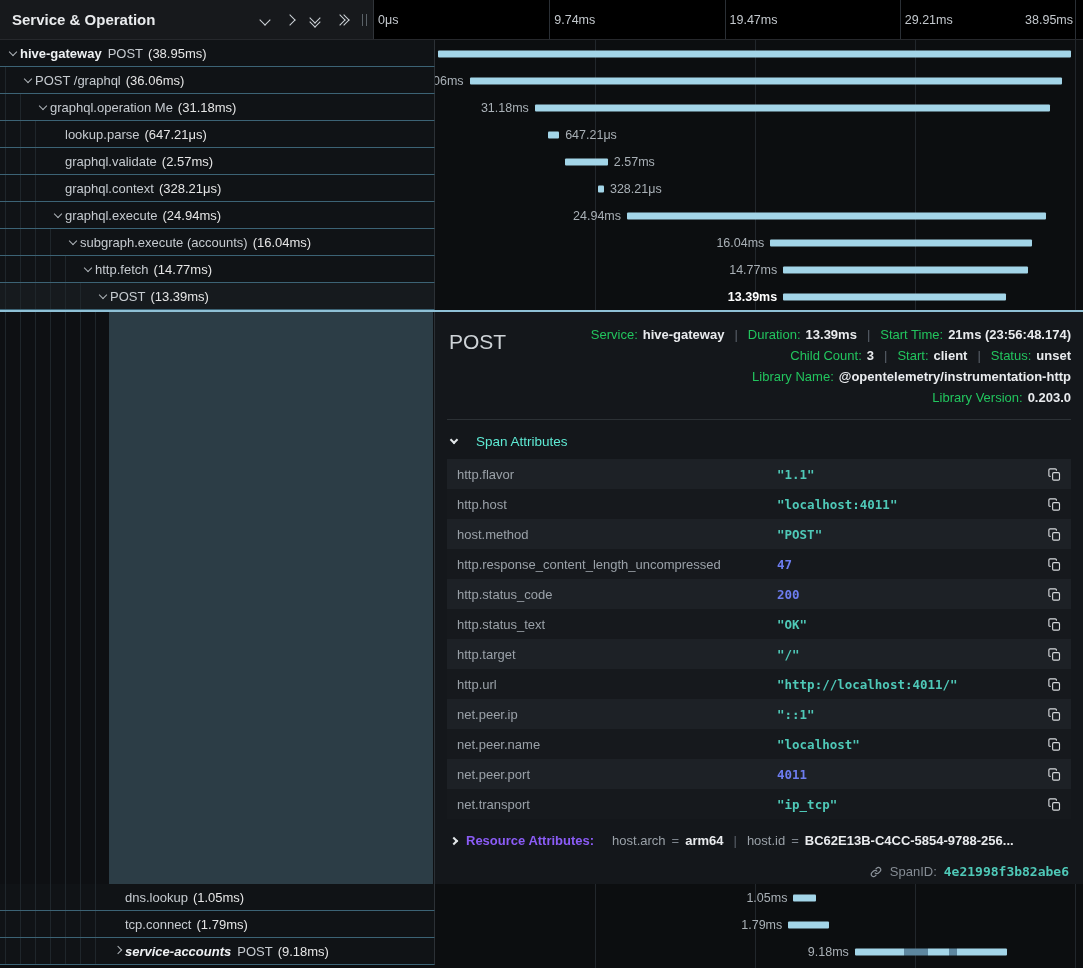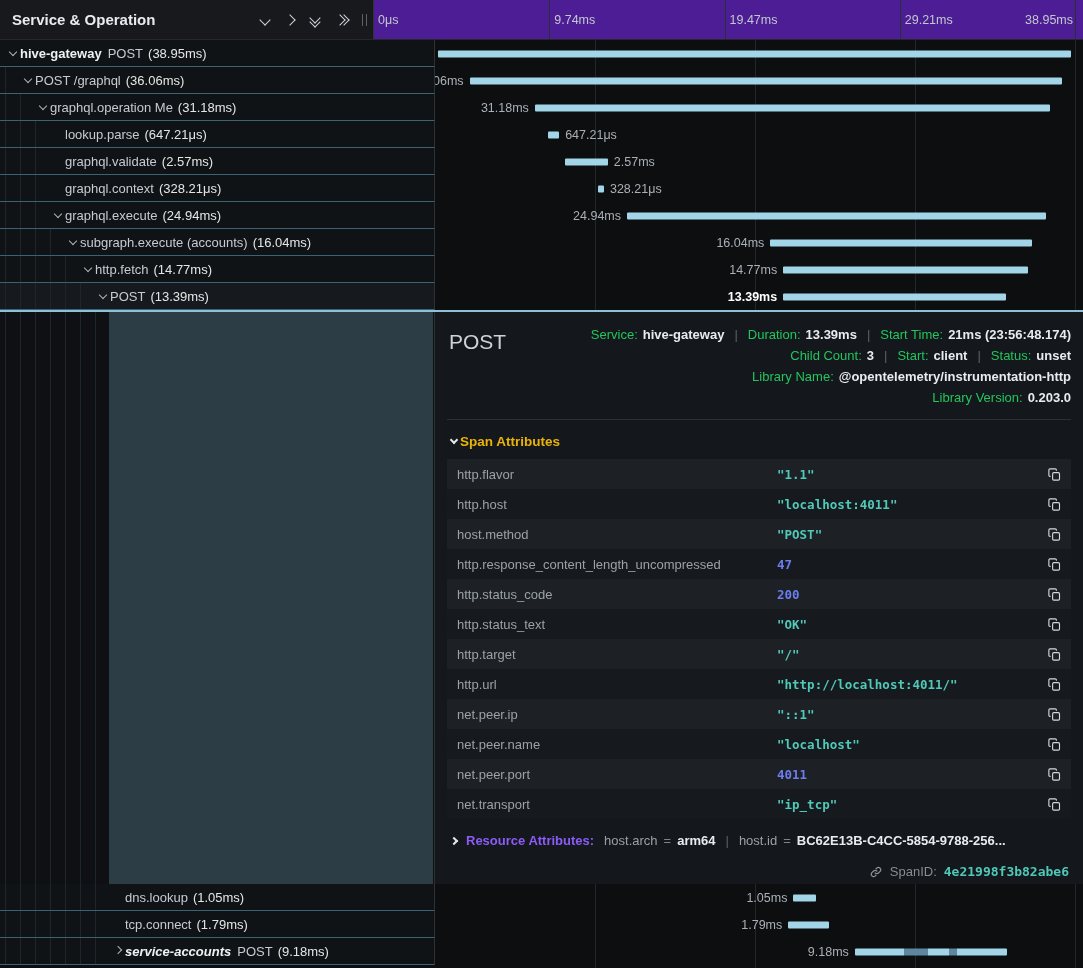--- a/index.html
+++ b/index.html
@@ -12,21 +12,21 @@
   
   .topbar{height:40px;display:flex;background:#17191c;border-bottom:1px solid #26282c;}
   .topbar-left{width:374px;flex:none;display:flex;align-items:center;padding:0 6px 0 12px;border-right:1px solid #303439;position:relative;}
   .tp-title{font-size:15px;font-weight:700;color:#e9ebed;white-space:nowrap;}
   .head-icons{margin-left:auto;display:flex;align-items:center;gap:17px;margin-right:14px;}
   .icon-btn{display:inline-flex;align-items:center;justify-content:center;cursor:pointer;}
   .dbl-v{flex-direction:column;}
   .dbl-v .chev:nth-child(2){margin-top:-4px;}
   .dbl-h .chev:nth-child(2){margin-left:-4px;}
   .resizer{width:1px;height:12px;background:#5a6167;box-shadow:4px 0 0 #5a6167;margin-right:4px;cursor:col-resize;}
-  .ruler{flex:1;position:relative;background:#4c1d95;text-decoration:underline;}
+  .ruler{flex:1;position:relative;background:#000000;text-decoration:underline;}
   .ruler .track{position:absolute;left:0;right:8px;top:0;bottom:0;}
   .ruler-line{position:absolute;top:0;bottom:0;width:1px;background:#2a2f35;}
   .tick-label{position:absolute;top:50%;transform:translateY(-50%);font-size:12.5px;color:#c3c8cd;white-space:nowrap;}
   
   .chev{width:6px;height:6px;border-right:1.5px solid #aeb4b9;border-bottom:1.5px solid #aeb4b9;display:inline-block;}
   .chev.down{transform:rotate(45deg);}
   .chev.right{transform:rotate(-45deg);}
   .chev.big{width:8px;height:8px;border-width:1.8px;border-color:#ced3d8;}
   .chev.small{border-width:2px;border-color:#e2e6e9;}
   
@@ -64,37 +64,37 @@
   .indent-block{position:absolute;left:109px;right:1px;top:0;bottom:0;background:#2c3d46;}
   .detail-panel{flex:1;background:#14171b;padding:12px 12px 0;overflow:hidden;font-size:13px;color:#9aa1a8;}
   .detail-head{display:flex;justify-content:space-between;align-items:flex-start;}
   .detail-title{font-size:21px;color:#ced3d7;padding:6px 0 0 2px;}
   .meta{display:flex;flex-direction:column;align-items:flex-end;gap:6px;padding-top:3px;}
   .meta-line{display:flex;align-items:center;white-space:nowrap;}
   .meta-label{color:#22c55e;margin-right:5px;}
   .meta-value{color:#e9ebee;font-weight:700;}
   .meta-sep{color:#5b626b;margin:0 10px;}
   .divider{height:1px;background:#2c3135;margin-top:14px;}
-  .section-head{display:flex;align-items:center;gap:3px;padding:14px 0 10px 4px;color:#eab308;font-weight:700;font-size:13.5px;cursor:pointer;}
+  .section-head{display:flex;align-items:center;gap:19px;padding:14px 0 10px 4px;color:#5eead4;font-weight:400;font-size:13.5px;cursor:pointer;}
   .section-head .chev{margin-top:-3px;}
   .attr-table{}
   .attr-row{display:flex;align-items:center;height:30px;}
   .attr-row:nth-child(odd){background:#1d2126;}
   .attr-row:nth-child(even){background:#16191d;}
   .attr-key{width:330px;flex:none;padding-left:10px;color:#9aa1a8;overflow:hidden;text-overflow:ellipsis;white-space:nowrap;}
   .attr-value{flex:1;font-family:"DejaVu Sans Mono",monospace;font-size:12.5px;font-weight:700;white-space:nowrap;overflow:hidden;}
   .attr-value.string{color:var(--str,#4fc9b8);}
   .attr-value.number{color:var(--num,#6d7df0);}
   .copy-btn{width:34px;flex:none;display:inline-flex;justify-content:center;align-items:center;color:#d6d9dc;cursor:pointer;}
   .copy-btn svg{width:15px;height:15px;}
   .resource-line{display:flex;align-items:center;padding:14px 2px 0 4px;white-space:nowrap;overflow:hidden;}
   .res-toggle{display:inline-flex;align-items:center;gap:9px;cursor:pointer;}
   .res-toggle .chev{margin-top:0;}
   .res-title{color:#8b5cf6;font-weight:700;}
-  .res-items{display:inline-flex;align-items:center;margin-left:10px;}
+  .res-items{display:inline-flex;align-items:center;margin-left:18px;}
   .res-key{color:#9aa1a8;}
   .res-eq{color:#7d848c;margin:0 6px;}
   .res-val{color:#e9ebee;font-weight:700;}
   .spanid-line{display:flex;justify-content:flex-end;align-items:center;gap:7px;padding:16px 2px 0;}
   .link-ic{display:inline-flex;color:#8a9199;cursor:pointer;}
   .link-ic svg{width:14px;height:14px;}
   .sid-label{color:#858c94;}
   .sid-value{font-family:"DejaVu Sans Mono",monospace;font-weight:700;color:var(--str,#4fc9b8);}
 </style>
 </head>

